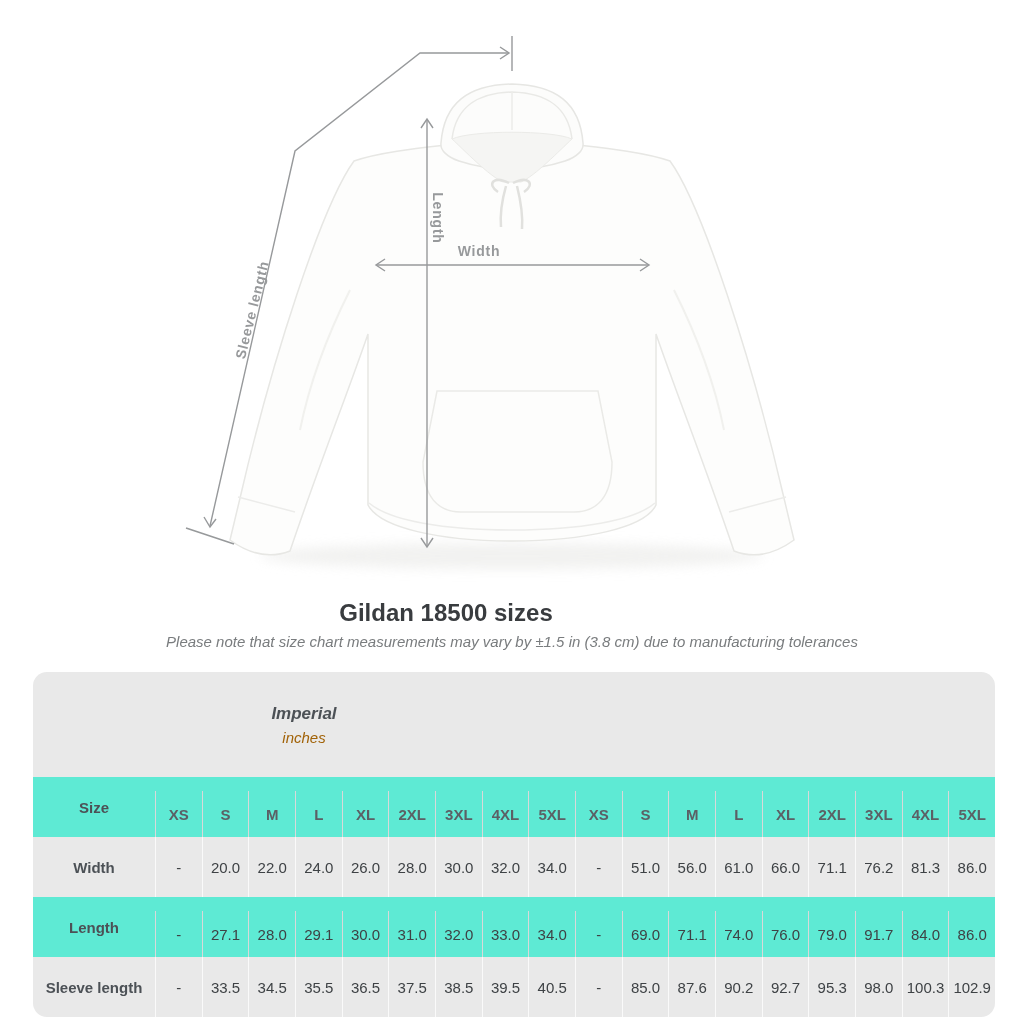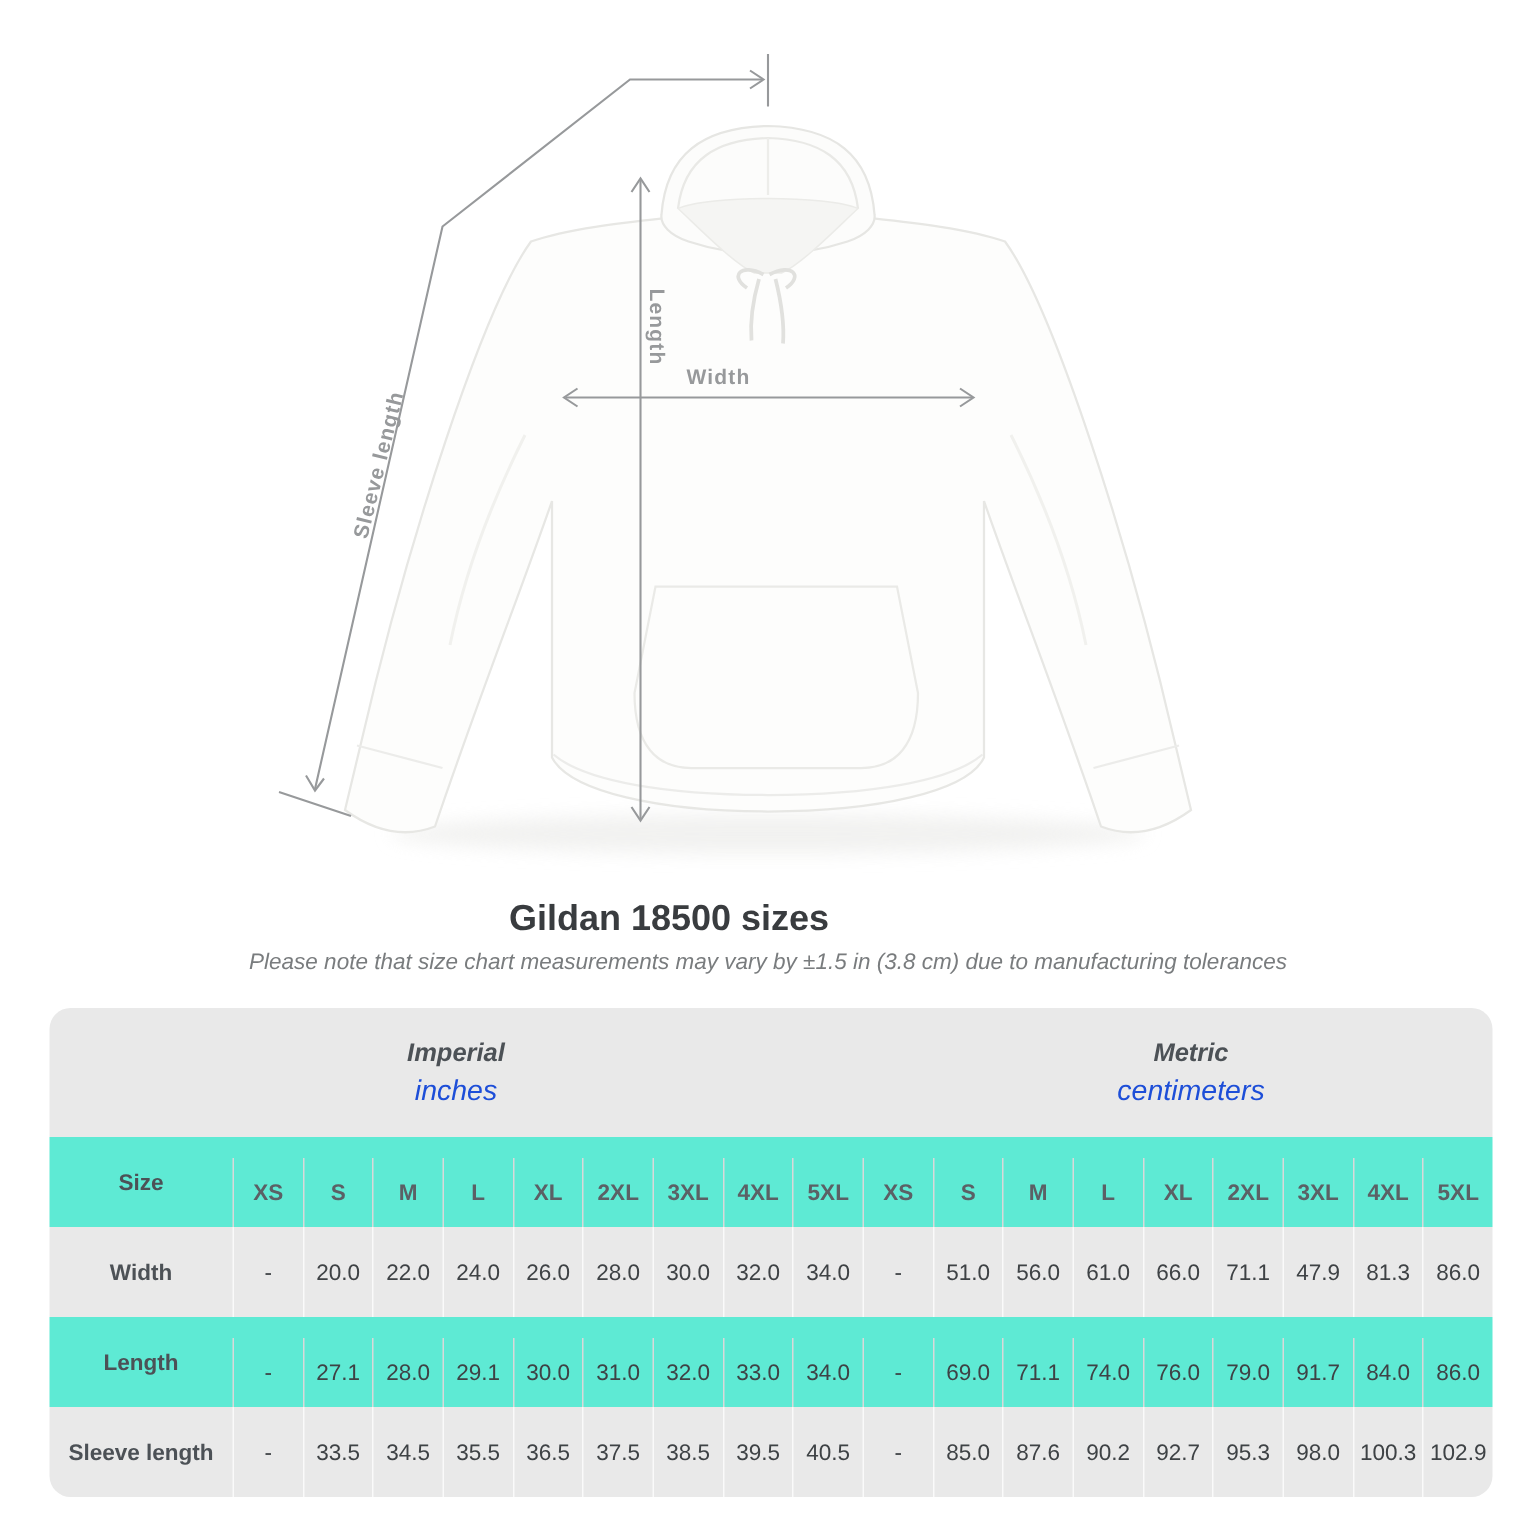--- a/index.html
+++ b/index.html
@@ -22,31 +22,31 @@
     position:absolute; left:0; top:599px; width:892px; text-align:center;
     font-size:24px; font-weight:bold; color:#393c3f;
   }
   .note {
     position:absolute; left:0; top:633px; width:1024px; text-align:center;
     font-style:italic; font-size:15px; color:#797c7e;
   }
 
   .size-table { position:absolute; left:33px; top:672px; width:962px; }
   .band {
-    display:grid; grid-template-columns:122px repeat(18,1fr); height:86px;
+    display:grid; grid-template-columns:122px repeat(18,1fr); height:105px;
     background:#e9e9e9; border-radius:14px 14px 0 0;gap:18px;
   }
   .gcell {
     display:flex; flex-direction:column; align-items:center; justify-content:center;
     gap:5px; font-style:italic;
   }
   .gcell.imp { grid-column:1 / span 10; }
   .gcell.met { grid-column:11 / span 9; }
   .gtitle { font-size:17px; font-weight:bold; color:#4c5156; }
-  .gsub   { font-size:19px; color:#1d4ed8; }
+  .gsub   { font-size:15px; color:#a16207; }
 
   .trow { display:grid; grid-template-columns:122px repeat(18,1fr); height:60px; }
   .row-white { background:#5eead4; }
   .row-gray  { background:#e9e9e9; }
   .row-last  { border-radius:0 0 14px 14px; overflow:hidden; }
   .cell {
     display:flex; align-items:center; justify-content:center;
     font-size:15px; color:#3e4245; white-space:nowrap;
   }
   .row-white .cell + .cell { border-left:1px solid #d9d9d9;margin-top:14px; }
@@ -140,24 +140,20 @@
   <div class="dim-label sleeve-l">Sleeve length</div>
 
   <div class="title">Gildan 18500 sizes</div>
   <div class="note">Please note that size chart measurements may vary by ±1.5 in (3.8 cm) due to manufacturing tolerances</div>
 
   <div class="size-table">
     <div class="band">
       <div class="gcell imp">
         <div class="gtitle">Imperial</div>
         <div class="gsub">inches</div>
-      </div>
-      <div class="gcell met">
-        <div class="gtitle">Metric</div>
-        <div class="gsub">centimeters</div>
       </div>
     </div>
     <div class="trow row-white" id="size-row">
         <div class="cell label-cell">Size</div>
         <div class="cell head-cell">XS</div>
         <div class="cell head-cell">S</div>
         <div class="cell head-cell">M</div>
         <div class="cell head-cell">L</div>
         <div class="cell head-cell">XL</div>
         <div class="cell head-cell">2XL</div>
@@ -185,21 +181,21 @@
           <div class="cell ">28.0</div>
           <div class="cell ">30.0</div>
           <div class="cell ">32.0</div>
           <div class="cell ">34.0</div>
           <div class="cell ">-</div>
           <div class="cell ">51.0</div>
           <div class="cell ">56.0</div>
           <div class="cell ">61.0</div>
           <div class="cell ">66.0</div>
           <div class="cell ">71.1</div>
-          <div class="cell ">47.9</div>
+          <div class="cell ">76.2</div>
           <div class="cell ">81.3</div>
           <div class="cell ">86.0</div>
         </div>
         <div class="trow row-white">
           <div class="cell label-cell">Length</div>
           <div class="cell ">-</div>
           <div class="cell ">27.1</div>
           <div class="cell ">28.0</div>
           <div class="cell ">29.1</div>
           <div class="cell ">30.0</div>

